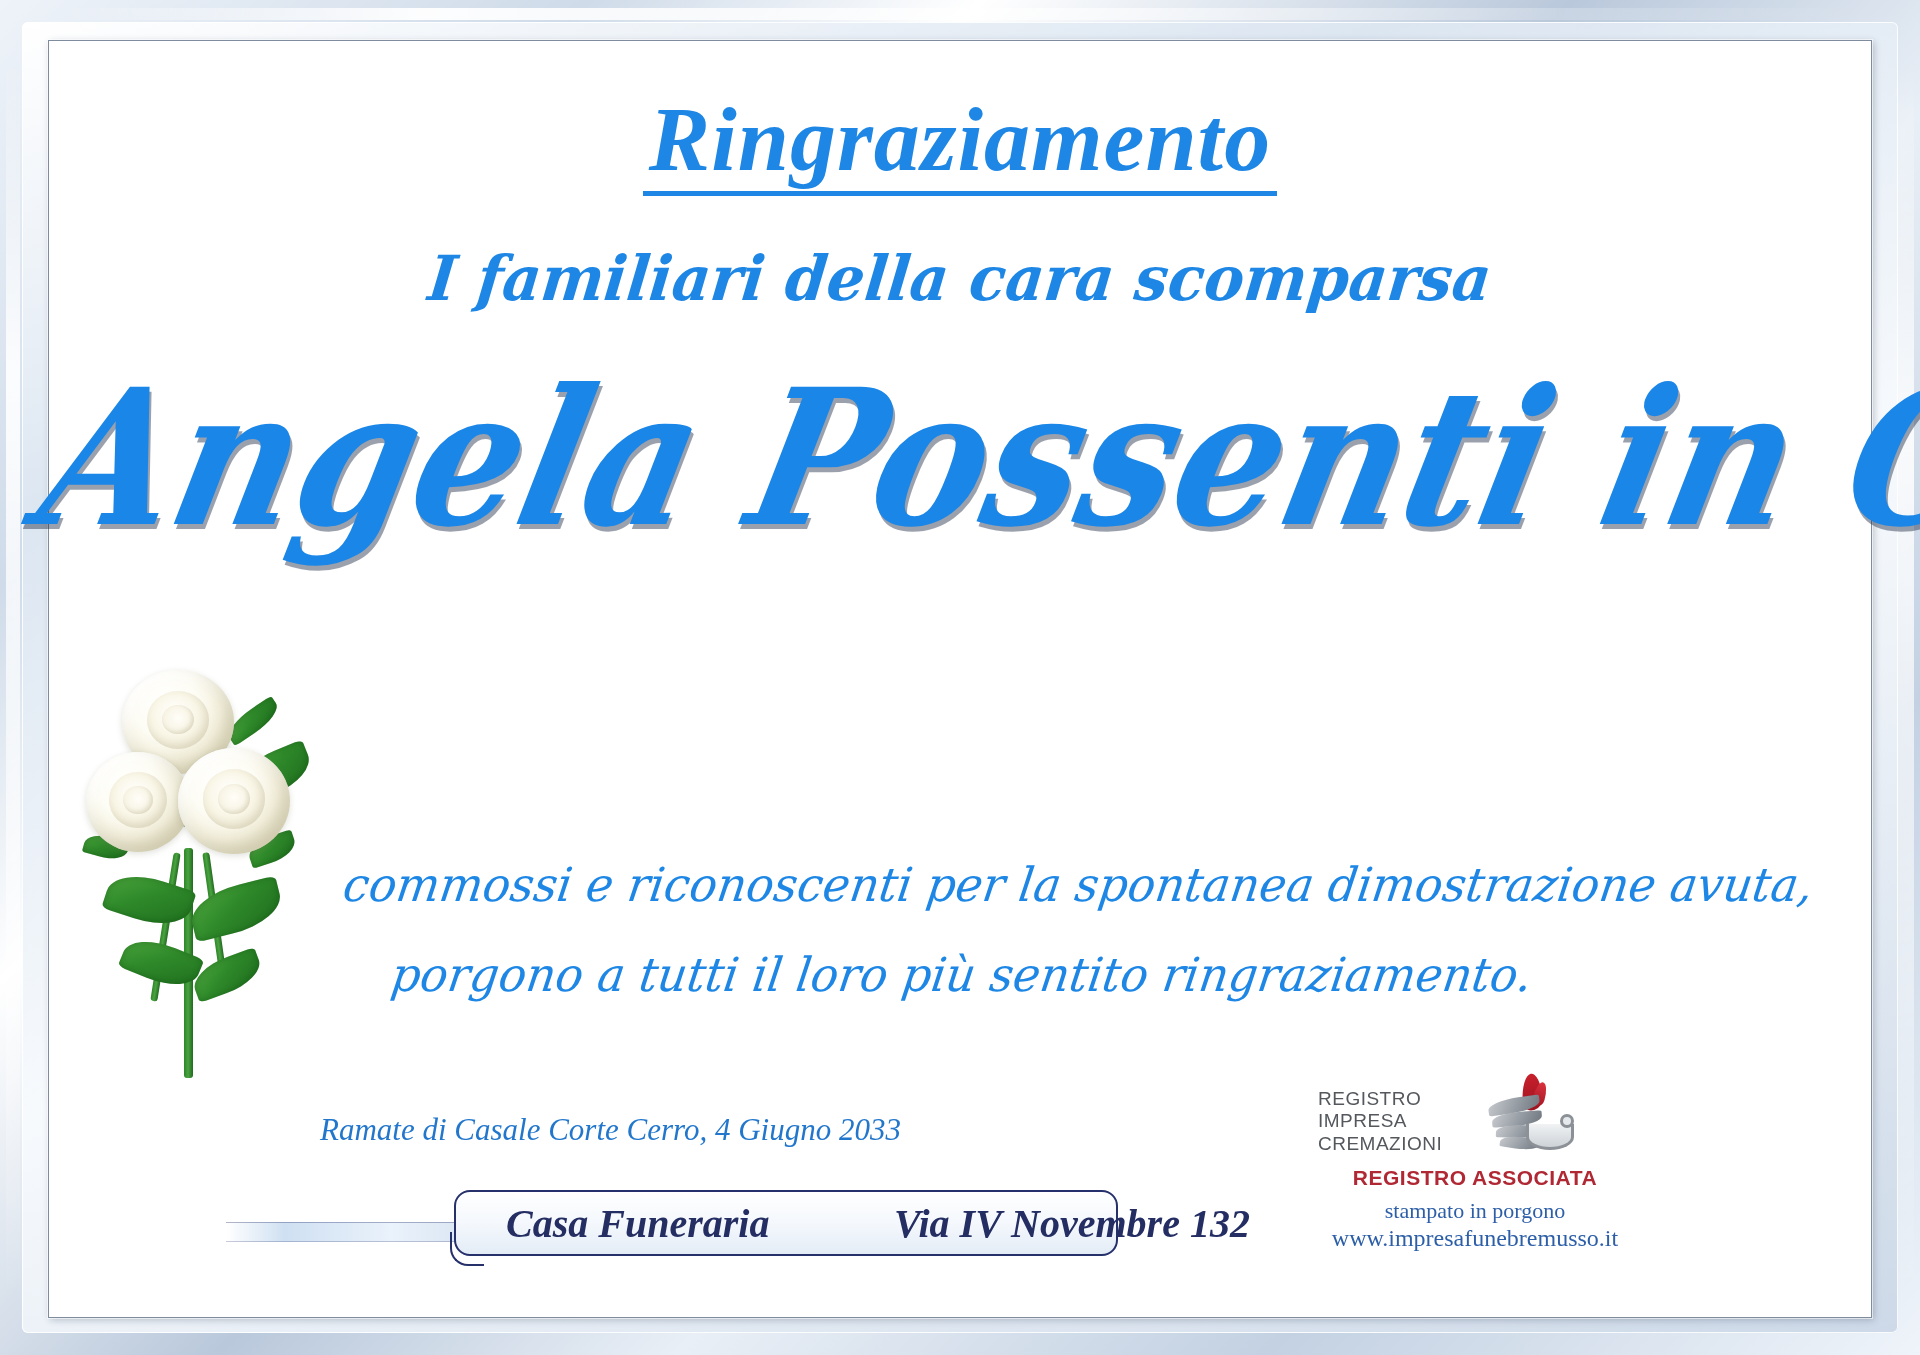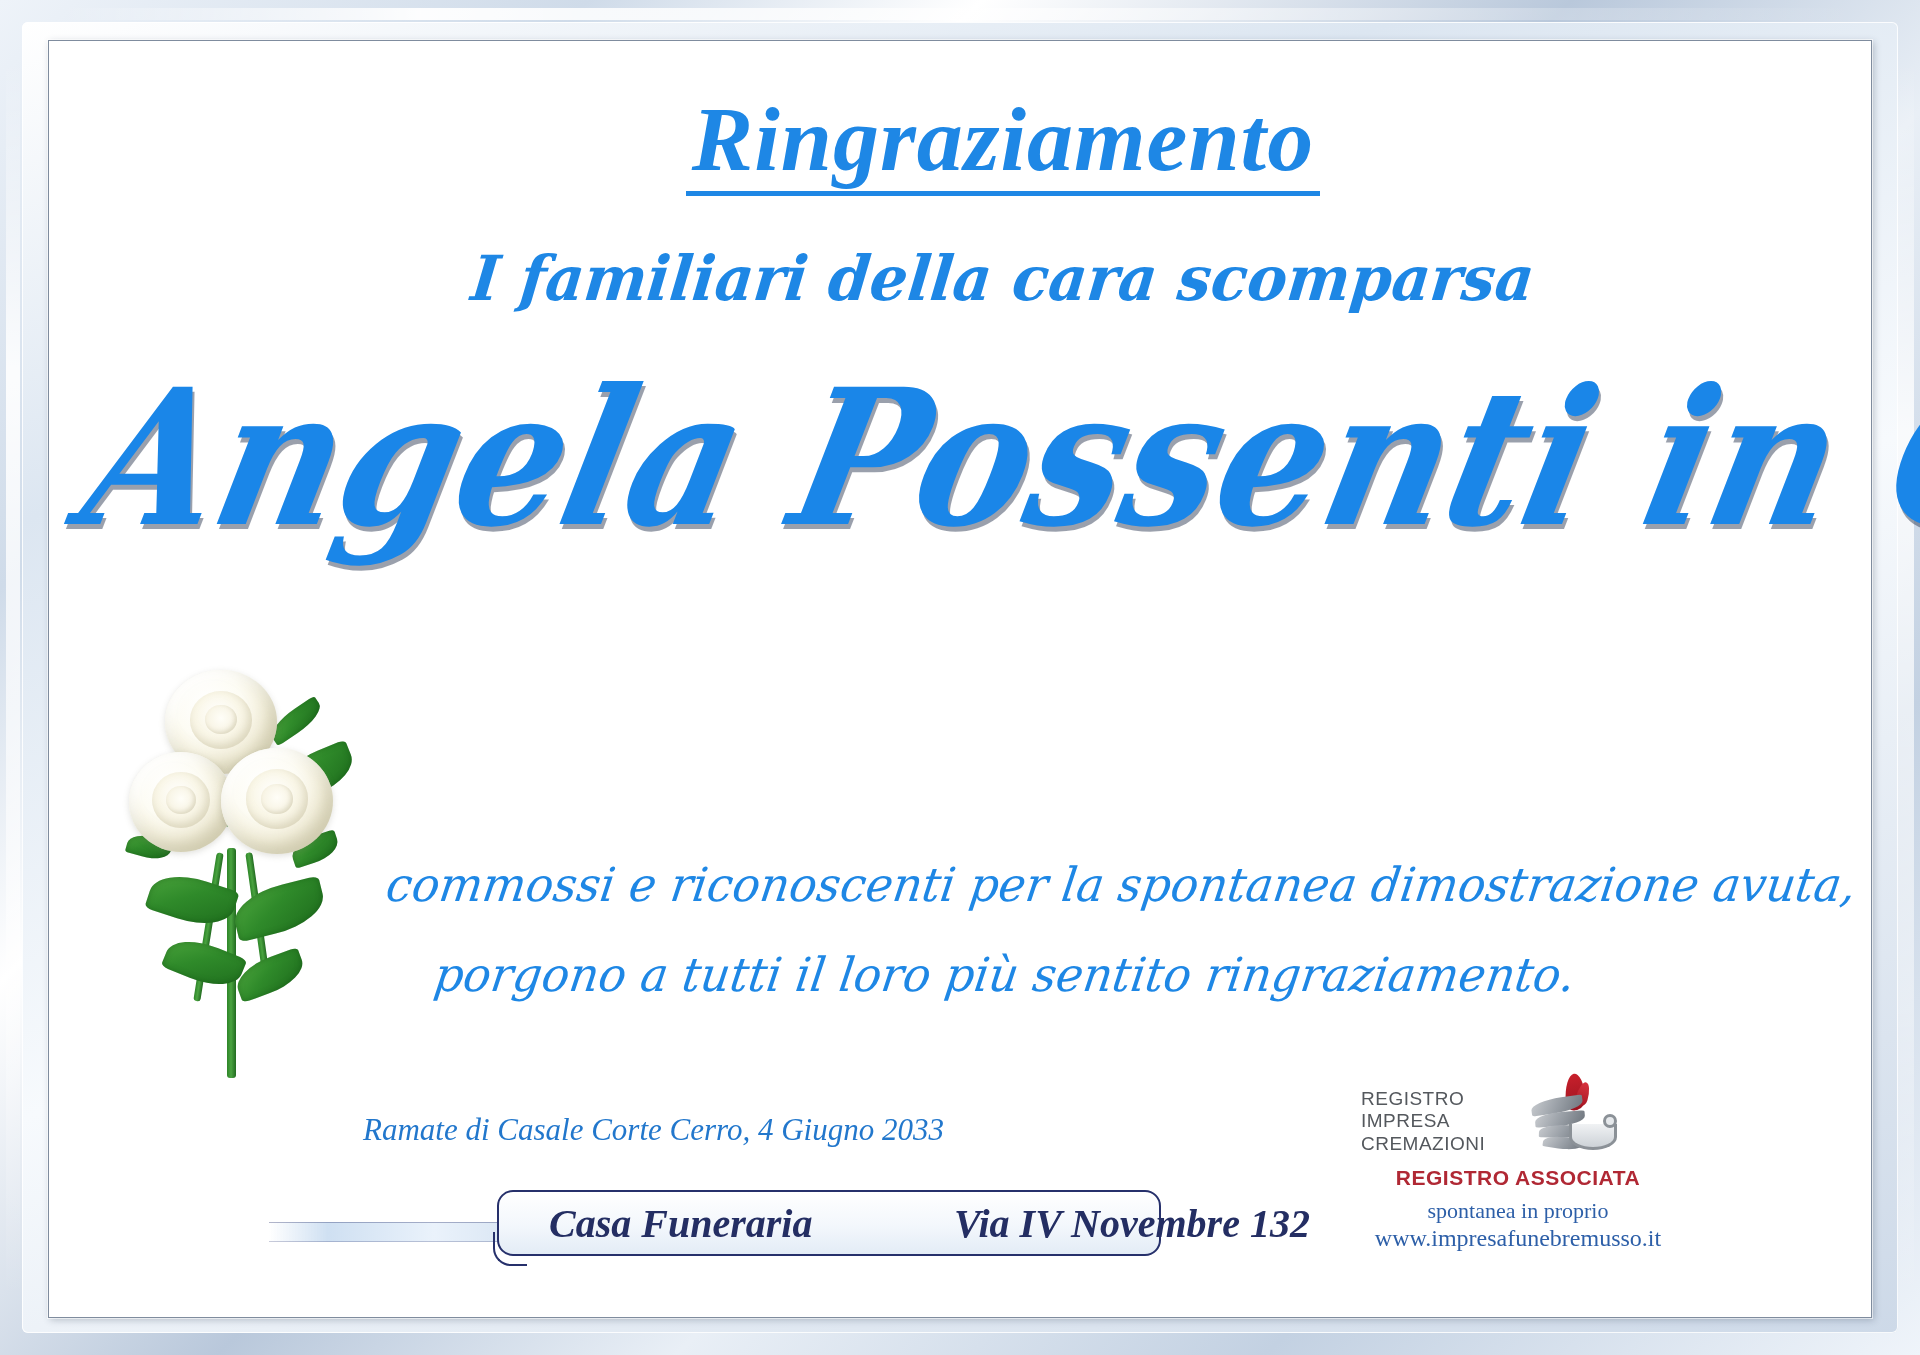--- a/index.html
+++ b/index.html
@@ -52,21 +52,21 @@
   .frame-sheen-right {
     position: absolute; right: 6px; top: 60px; width: 16px; height: 1240px;
     background: linear-gradient(180deg, rgba(255,255,255,0) 0%, rgba(255,255,255,.85) 30%,
                 rgba(255,255,255,.45) 75%, rgba(255,255,255,0) 100%);
   }
 
   
   .content {
     position: absolute;
     left: 48px; top: 40px;
-    width: 1824px; height: 1126px; margin-left: 43px;
+    width: 1824px; height: 1126px;
   }
 
   .title {
     position: absolute;
     top: 46px; left: 0; width: 100%;
     text-align: center;
     font-family: "Liberation Serif", "DejaVu Serif", serif;
     font-style: italic;
     font-weight: bold;
     font-size: 92px;
@@ -205,21 +205,21 @@
   .ribbon-text {
     position: absolute; top: 18px;
     font-family: "Liberation Serif", serif;
     font-style: italic;
     font-weight: bold;
     font-size: 40px;
     color: #242e63;
     white-space: nowrap;
   }
   .ribbon-left  { left: 70px; text-align: right; }
-  .ribbon-right { left: 475px; }
+  .ribbon-right { left: 458px; }
 
   
   .musso-logo {
     position: absolute;
     left: 716px; top: 1126px;
     width: 126px; height: 126px;
     border-radius: 50%;
     background: radial-gradient(circle at 40% 32%, #e8eff8 0%, #cfdceb 55%, #b8c9de 100%);
     border: 1px solid #9fb3cb;
     overflow: hidden;
@@ -418,18 +418,18 @@
           <div class="ric-flame2"></div>
           <div class="ric-wing" style="left:6px; top:24px; width:52px; height:15px; transform:rotate(-8deg);"></div>
           <div class="ric-wing" style="left:10px; top:38px; width:50px; height:14px; transform:rotate(-4deg);"></div>
           <div class="ric-wing" style="left:14px; top:51px; width:46px; height:13px; transform:rotate(2deg);"></div>
           <div class="ric-wing" style="left:18px; top:63px; width:40px; height:12px; transform:rotate(8deg);"></div>
           <div class="ric-bowl"></div>
           <div class="ric-bowl-neck"></div>
         </div>
       </div>
       <div class="ric-assoc">REGISTRO ASSOCIATA</div>
-      <div class="ric-print">spontanea in proprio</div>
+      <div class="ric-print">stampato in porgono</div>
       <div class="ric-url">www.impresafunebremusso.it</div>
     </div>
 
   </div>
 </div>
 
 </body></html>

